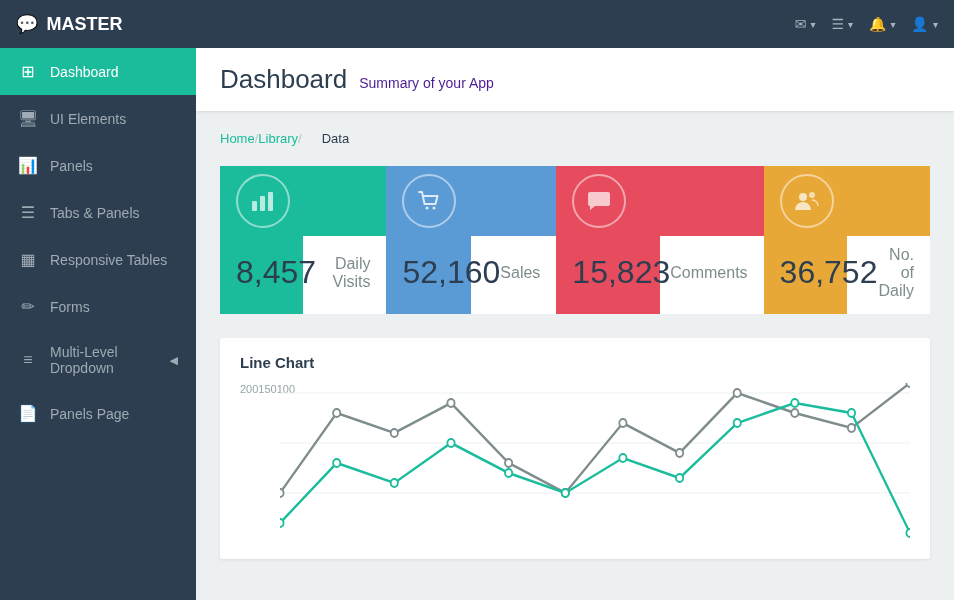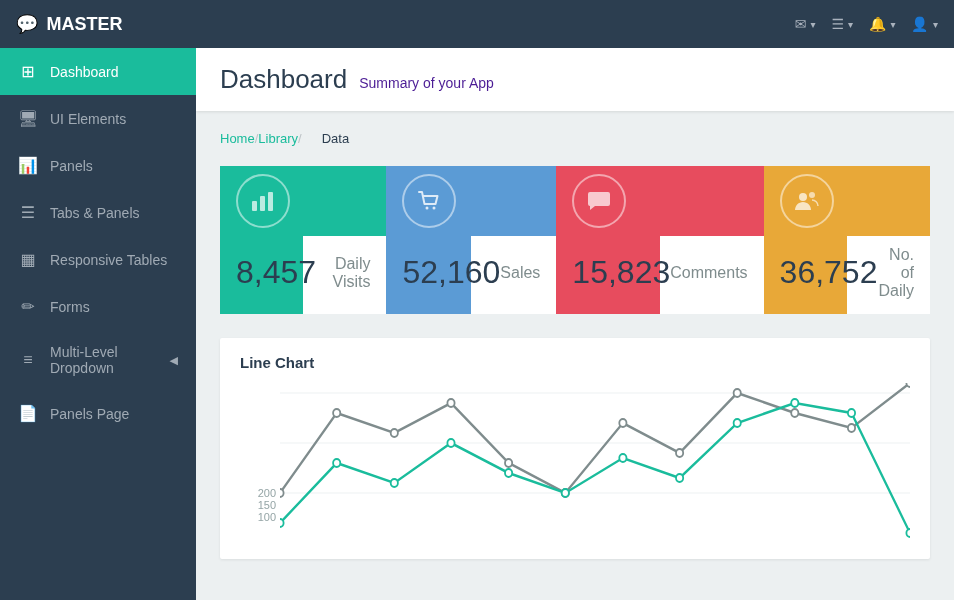--- a/index.html
+++ b/index.html
@@ -211,22 +211,22 @@
       width: 100%;
       height: 160px;
     }
     .chart-y-labels {
       position: absolute;
       left: 0;
       top: 0;
       bottom: 20px;
       width: 36px;
       display: flex;
-      flex-direction: column;
-      justify-content: flex-end;
+      flex-direction: row;
+      justify-content: flex-start;
     }
     .chart-y-label {
       font-size: 11px;
       color: #95a5a6;
       text-align: right;
     }
     .chart-svg-wrap {
       position: absolute;
       left: 40px;
       right: 0;

